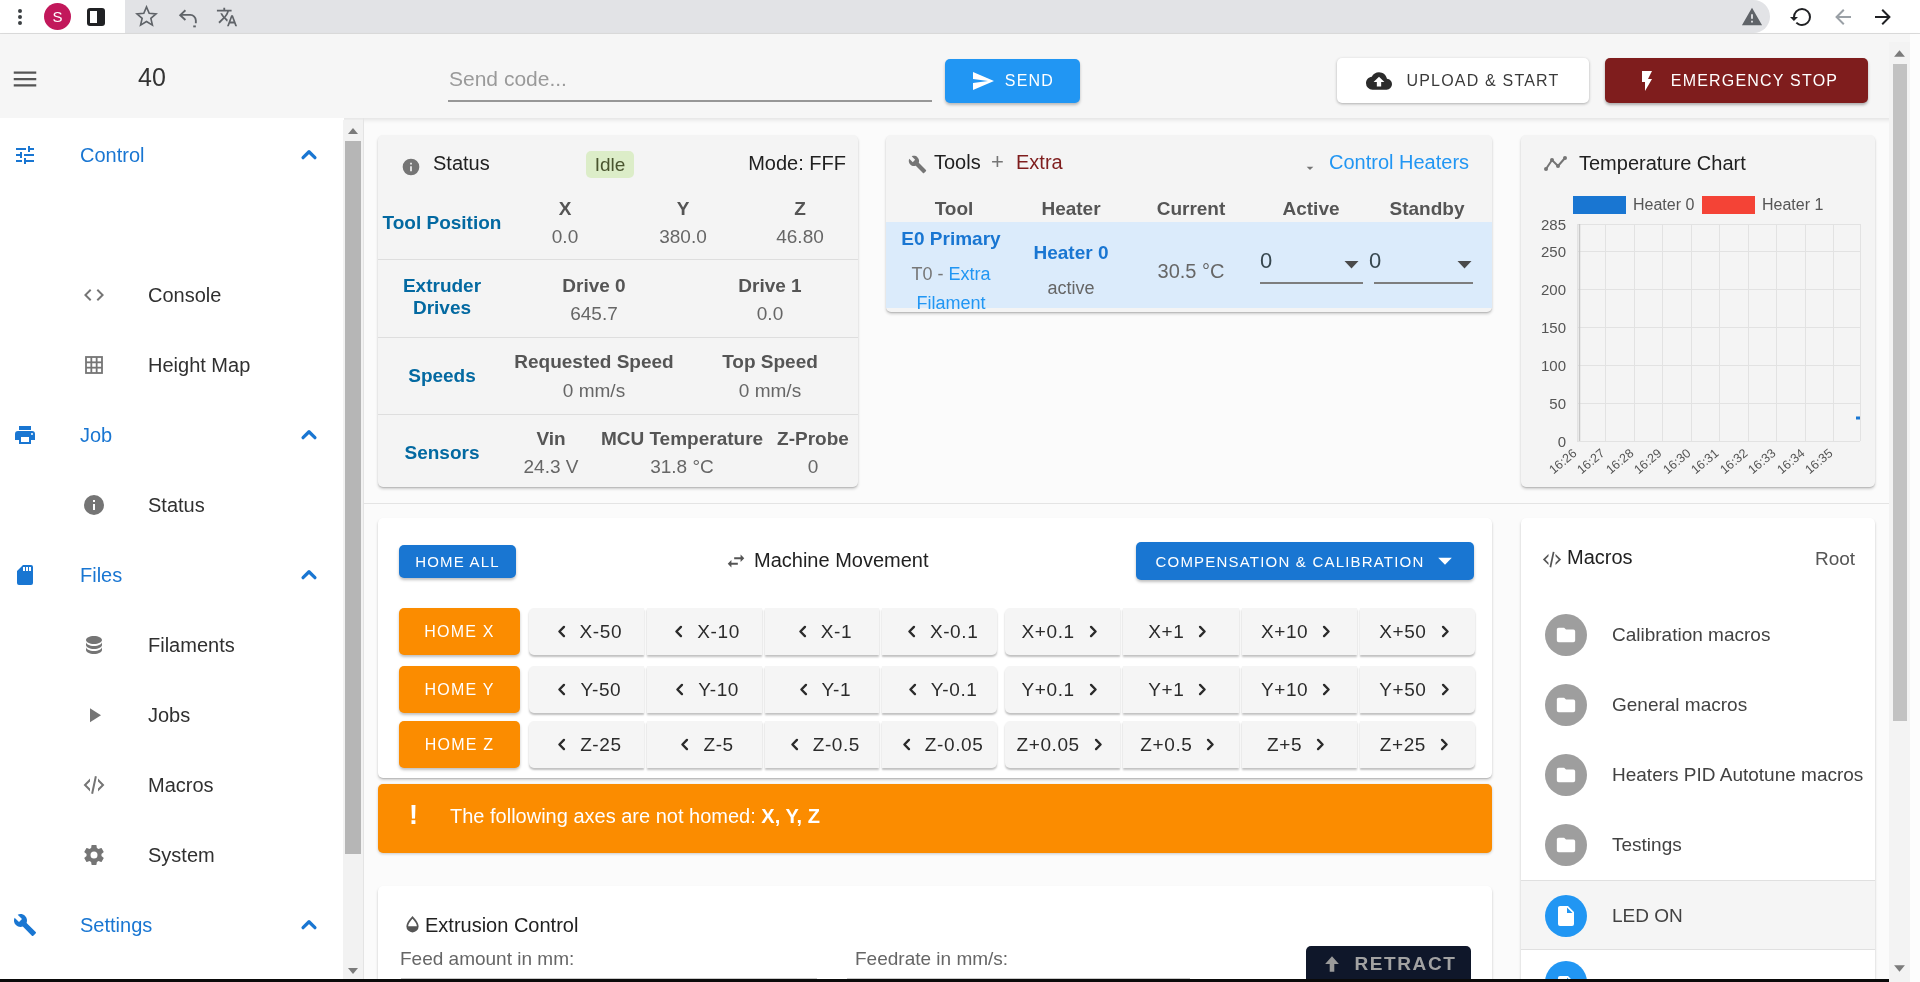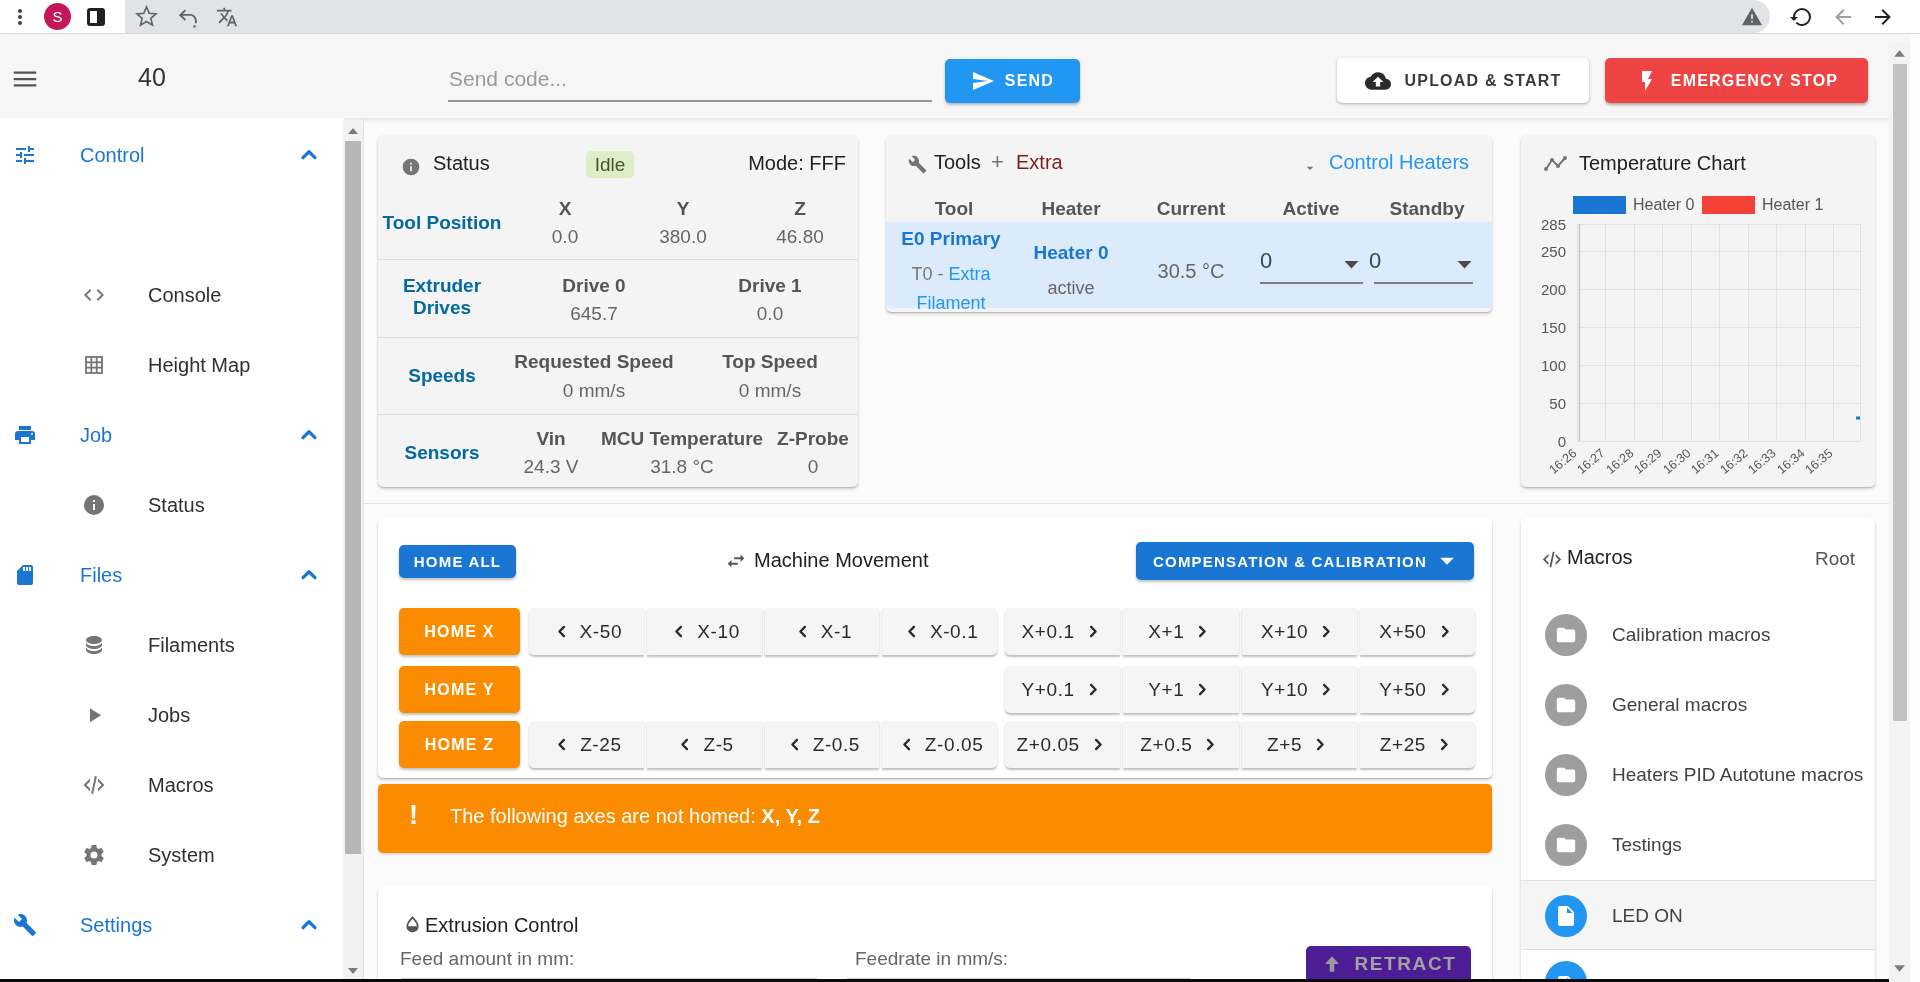--- a/index.html
+++ b/index.html
@@ -28,21 +28,21 @@
 .sb-track { position:absolute; background:#f2f2f2; }
 .sb-thumb { position:absolute; background:#b6b6b6; }
 
 
 .card { position:absolute; border-radius:5px; box-shadow:0 2px 3px rgba(0,0,0,0.18), 0 1px 1px rgba(0,0,0,0.12); }
 .card.grey { background:#f4f4f4; }
 .card.white { background:#fff; }
 .cardtitle { font-size:20px; color:#212121; }
 
 
-.btn { position:absolute; display:flex; align-items:center; justify-content:center; border-radius:5px; font-weight:bold; letter-spacing:1.2px; }
+.btn { position:absolute; display:flex; align-items:center; justify-content:center; border-radius:5px; font-weight:normal; letter-spacing:1.2px; }
 .btn-blue { background:#1976d2; color:#fff; box-shadow:0 2px 3px rgba(0,0,0,0.25); }
 .btn-orange { background:#fb8c00; color:#fff; box-shadow:0 2px 3px rgba(0,0,0,0.25); }
 
 
 .joggroup { position:absolute; display:flex; }
 .jogbtn { flex:1; display:flex; align-items:center; justify-content:center; font-size:19px; letter-spacing:0.6px; color:#2b2b2b; background:#f5f5f5; margin-right:3px; gap:8px; box-shadow:0 2px 2px rgba(0,0,0,0.25); }
 .jogbtn:last-child { margin-right:0; border-radius:0 5px 5px 0; }
 .jogbtn:first-child { border-radius:5px 0 0 5px; }
 
 
@@ -116,21 +116,21 @@
           <path fill="#fff" d="M2,21L23,12L2,3V10L17,12L2,14V21Z"></path>
         </svg>SEND
     </div>
 
     <div class="btn" style="left:1337px;top:24px;width:252px;height:45px;font-size:16px;background:#fff;color:#3a3a3a;box-shadow:0 1px 3px rgba(0,0,0,0.3);">
       <svg width="26" height="26" viewBox="0 0 24 24" style="margin-right:14px">
           <path fill="#2b2b2b" d="M14,13V17H10V13H7L12,8L17,13M19.35,10.03C18.67,6.59 15.64,4 12,4C9.11,4 6.6,5.64 5.35,8.03C2.34,8.36 0,10.9 0,14A6,6 0 0,0 6,20H19A5,5 0 0,0 24,15C24,12.36 21.95,10.22 19.35,10.03Z"></path>
         </svg>UPLOAD &amp; START
     </div>
 
-    <div class="btn" style="left:1605px;top:24px;width:263px;height:45px;font-size:16px;background:#ef4444;color:#fff;box-shadow:0 2px 3px rgba(0,0,0,0.3);">
+    <div class="btn" style="left:1605px;top:24px;width:263px;height:45px;font-size:16px;background:#7f1d1d;color:#fff;box-shadow:0 2px 3px rgba(0,0,0,0.3);">
       <svg width="24" height="24" viewBox="0 0 24 24" style="margin-right:12px">
           <path fill="#fff" d="M7,2V13H10V22L17,10H13L17,2H7Z"></path>
         </svg>EMERGENCY STOP
     </div>
   </div>
 
   <div id="sidebar">
     <div class="navrow" style="top:2px;">
       <svg class="nav-icon1" width="24" height="24" viewBox="0 0 24 24">
           <path fill="#1976d2" d="M3,17V19H9V17H3M3,5V7H13V5H3M13,21V19H21V17H13V15H11V21H13M7,9V11H3V13H7V15H9V9H7M21,13V11H11V13H21M15,9H17V7H21V5H17V3H15V9Z"></path>
@@ -412,20 +412,34 @@
           </svg></div>
       <div class="jogbtn">X+10<svg width="21" height="21" viewBox="0 0 24 24">
             <path fill="none" stroke="#2b2b2b" stroke-width="2.7" stroke-linecap="round" stroke-linejoin="round" d="M9.2,6.8L14.4,12L9.2,17.2"></path>
           </svg></div>
       <div class="jogbtn">X+50<svg width="21" height="21" viewBox="0 0 24 24">
             <path fill="none" stroke="#2b2b2b" stroke-width="2.7" stroke-linecap="round" stroke-linejoin="round" d="M9.2,6.8L14.4,12L9.2,17.2"></path>
           </svg></div>
     </div>
 
     <div class="btn btn-orange" style="left:21px;top:148px;width:121px;height:47px;font-size:16px;">HOME Y</div>
+    <div class="joggroup" style="left:151px;top:148px;width:468px;height:47px;">
+      <div class="jogbtn"><svg width="21" height="21" viewBox="0 0 24 24">
+            <path fill="none" stroke="#2b2b2b" stroke-width="2.7" stroke-linecap="round" stroke-linejoin="round" d="M14.8,6.8L9.6,12L14.8,17.2"></path>
+          </svg>Y-50</div>
+      <div class="jogbtn"><svg width="21" height="21" viewBox="0 0 24 24">
+            <path fill="none" stroke="#2b2b2b" stroke-width="2.7" stroke-linecap="round" stroke-linejoin="round" d="M14.8,6.8L9.6,12L14.8,17.2"></path>
+          </svg>Y-10</div>
+      <div class="jogbtn"><svg width="21" height="21" viewBox="0 0 24 24">
+            <path fill="none" stroke="#2b2b2b" stroke-width="2.7" stroke-linecap="round" stroke-linejoin="round" d="M14.8,6.8L9.6,12L14.8,17.2"></path>
+          </svg>Y-1</div>
+      <div class="jogbtn"><svg width="21" height="21" viewBox="0 0 24 24">
+            <path fill="none" stroke="#2b2b2b" stroke-width="2.7" stroke-linecap="round" stroke-linejoin="round" d="M14.8,6.8L9.6,12L14.8,17.2"></path>
+          </svg>Y-0.1</div>
+    </div>
     <div class="joggroup" style="left:627px;top:148px;width:470px;height:47px;">
       <div class="jogbtn">Y+0.1<svg width="21" height="21" viewBox="0 0 24 24">
             <path fill="none" stroke="#2b2b2b" stroke-width="2.7" stroke-linecap="round" stroke-linejoin="round" d="M9.2,6.8L14.4,12L9.2,17.2"></path>
           </svg></div>
       <div class="jogbtn">Y+1<svg width="21" height="21" viewBox="0 0 24 24">
             <path fill="none" stroke="#2b2b2b" stroke-width="2.7" stroke-linecap="round" stroke-linejoin="round" d="M9.2,6.8L14.4,12L9.2,17.2"></path>
           </svg></div>
       <div class="jogbtn">Y+10<svg width="21" height="21" viewBox="0 0 24 24">
             <path fill="none" stroke="#2b2b2b" stroke-width="2.7" stroke-linecap="round" stroke-linejoin="round" d="M9.2,6.8L14.4,12L9.2,17.2"></path>
           </svg></div>
@@ -471,21 +485,21 @@
   </div>
 
   <div class="card white" id="extrcard" style="left:378px;top:886px;width:1114px;height:96px;border-radius:5px 5px 0 0;">
     <svg class="abs" style="left:24px;top:28px" width="21" height="21" viewBox="0 0 24 24">
         <path fill="none" stroke="#555" stroke-width="2" d="M12,3.8C12,3.8 18,10.1 18,14A6,6 0 0,1 6,14C6,10.1 12,3.8 12,3.8Z"></path>
         <path fill="#555" d="M6.3,14a5.7,5.7 0 0,0 11.4,0Z"></path>
       </svg>
     <span class="abs cardtitle" style="left:47px;top:28px;">Extrusion Control</span>
     <span class="abs" style="left:22px;top:62px;font-size:19px;color:#666;">Feed amount in mm:</span>
     <span class="abs" style="left:477px;top:62px;font-size:19px;color:#666;">Feedrate in mm/s:</span>
-    <div class="abs" style="left:928px;top:60px;width:165px;height:36px;background:#4c1d95;border-radius:5px 5px 0 0;display:flex;align-items:center;justify-content:center;color:#a2a2a2;font-weight:bold;font-size:19px;letter-spacing:1.6px;">
+    <div class="abs" style="left:928px;top:60px;width:165px;height:36px;background:#0f172a;border-radius:5px 5px 0 0;display:flex;align-items:center;justify-content:center;color:#a2a2a2;font-weight:bold;font-size:19px;letter-spacing:1.6px;">
       <svg width="22" height="22" viewBox="0 0 24 24" style="margin-right:12px">
           <path fill="#9a9a9a" d="M12,3.5L4.5,12H9.5V20.5H14.5V12H19.5Z"></path>
         </svg>RETRACT
     </div>
 
     <div class="abs" style="left:23px;top:92px;width:416px;height:4px;background:#f5f5f5;border:1px solid #c9c9c9;border-bottom:none;display:flex;">
       <div style="flex:1;border-right:1px solid #c9c9c9;"></div>
         <div style="flex:1;border-right:1px solid #c9c9c9;"></div>
         <div style="flex:1;border-right:1px solid #c9c9c9;"></div>
         <div style="flex:1;border-right:1px solid #c9c9c9;background:#9a9a9a;"></div>

